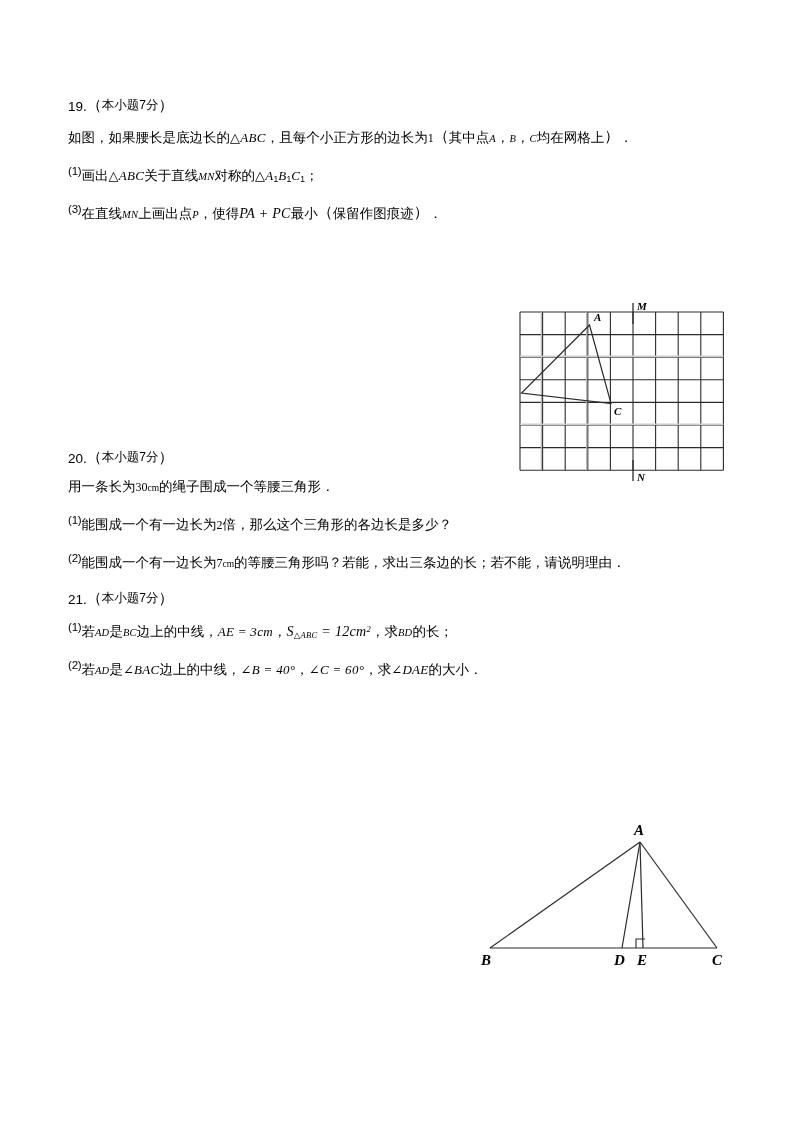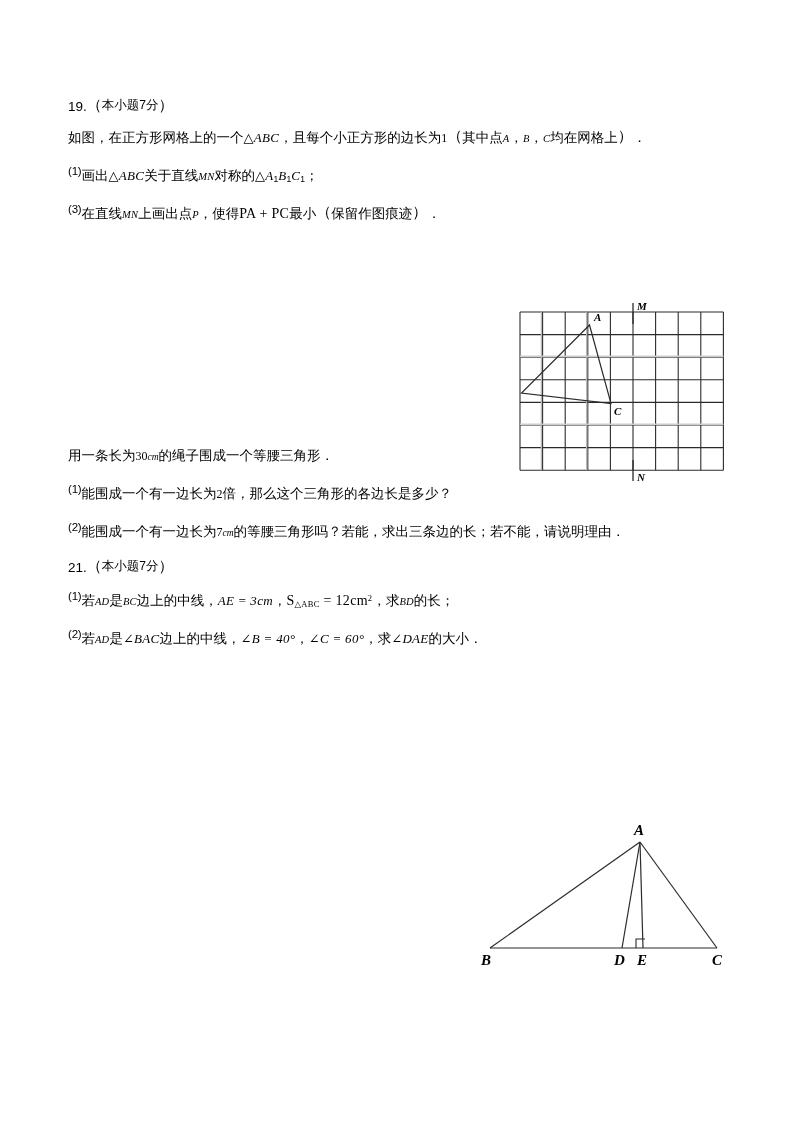--- a/index.html
+++ b/index.html
@@ -76,21 +76,20 @@
     font-size: 10.5px;
     letter-spacing: 0.2px;
   }
   .mi-num {
     font-family: "Liberation Serif", "DejaVu Serif", serif;
     font-style: normal;
     font-size: 12px;
   }
   .unit {
     font-family: "Liberation Serif", "DejaVu Serif", serif;
-    font-style: italic;
     font-size: 9.5px;
   }
   .digit {
     font-size: 12px;
   }
   sub.s {
     font-size: 8.5px;
     vertical-align: -2px;
   }
   sup.s {
@@ -99,20 +98,21 @@
   }
   .blank-fill {
     display: inline-block;
     width: 42px;
     border-bottom: 1.4px solid #000;
     vertical-align: -1px;
     margin: 0 1px;
   }
   .bigmath {
     font-family: "Liberation Serif", "DejaVu Serif", serif;
+    font-style: italic;
     font-size: 14px;
     letter-spacing: 0.3px;
   }
 
   
   .fig-grid-wrap {
     position: absolute;
     left: 519px;
     top: 300px;
     width: 210px;
@@ -150,38 +150,41 @@
 
   <div class="content">
 
     <div>
 
       <p class="qhead">
         <span class="qnum">19.</span><span class="paren-note"><span class="pr">（</span><span>本小题</span><span class="digit">7</span><span>分</span><span class="pr">）</span></span>
       </p>
 
       <p class="stmt">
-        <span>如图，在正方形网格上的一个</span><span class="mi">△ABC</span><span>，且每个小正方形的边长为</span><span class="mi-num">1</span><span class="paren-note"><span class="pr">（</span></span><span>其中点</span><span class="mi-sm">A</span><span>，</span><span class="mi-sm">B</span><span>，</span><span class="mi-sm">C</span><span>均在网格上</span><span class="paren-note"><span class="pr">）</span></span><span>．</span>
+        <span>如图，如果腰长是底边长的</span><span class="mi">△ABC</span><span>，且每个小正方形的边长为</span><span class="mi-num">1</span><span class="paren-note"><span class="pr">（</span></span><span>其中点</span><span class="mi-sm">A</span><span>，</span><span class="mi-sm">B</span><span>，</span><span class="mi-sm">C</span><span>均在网格上</span><span class="paren-note"><span class="pr">）</span></span><span>．</span>
       </p>
 
       <p class="sub">
         <span class="subidx">(1)</span><span>画出</span><span class="mi">△ABC</span><span>关于直线</span><span class="mi-sm">MN</span><span>对称的</span><span class="mi">△A</span><sub class="s">1</sub><span class="mi">B</span><sub class="s">1</sub><span class="mi">C</span><sub class="s">1</sub><span>；</span>
       </p>
 
 
       <p class="sub">
         <span class="subidx">(3)</span><span>在直线</span><span class="mi-sm">MN</span><span>上画出点</span><span class="mi-sm">P</span><span>，使得</span><span class="bigmath">PA + PC</span><span>最小</span><span class="paren-note"><span class="pr">（</span></span><span>保留作图痕迹</span><span class="paren-note"><span class="pr">）</span></span><span>．</span>
       </p>
 
     </div>
 
     <div style="height:208px"></div>
 
     <div>
 
+      <p class="qhead">
+        <span class="qnum">20.</span><span class="paren-note"><span class="pr">（</span><span>本小题</span><span class="digit">7</span><span>分</span><span class="pr">）</span></span>
+      </p>
 
       <p class="stmt">
         <span>用一条长为</span><span class="mi-num">30</span><span class="unit">cm</span><span>的绳子围成一个等腰三角形．</span>
       </p>
 
       <p class="sub">
         <span class="subidx">(1)</span><span>能围成一个有一边长为</span><span class="mi-num">2</span><span>倍，那么这个三角形的各边长是多少？</span>
       </p>
 
       <p class="sub">

